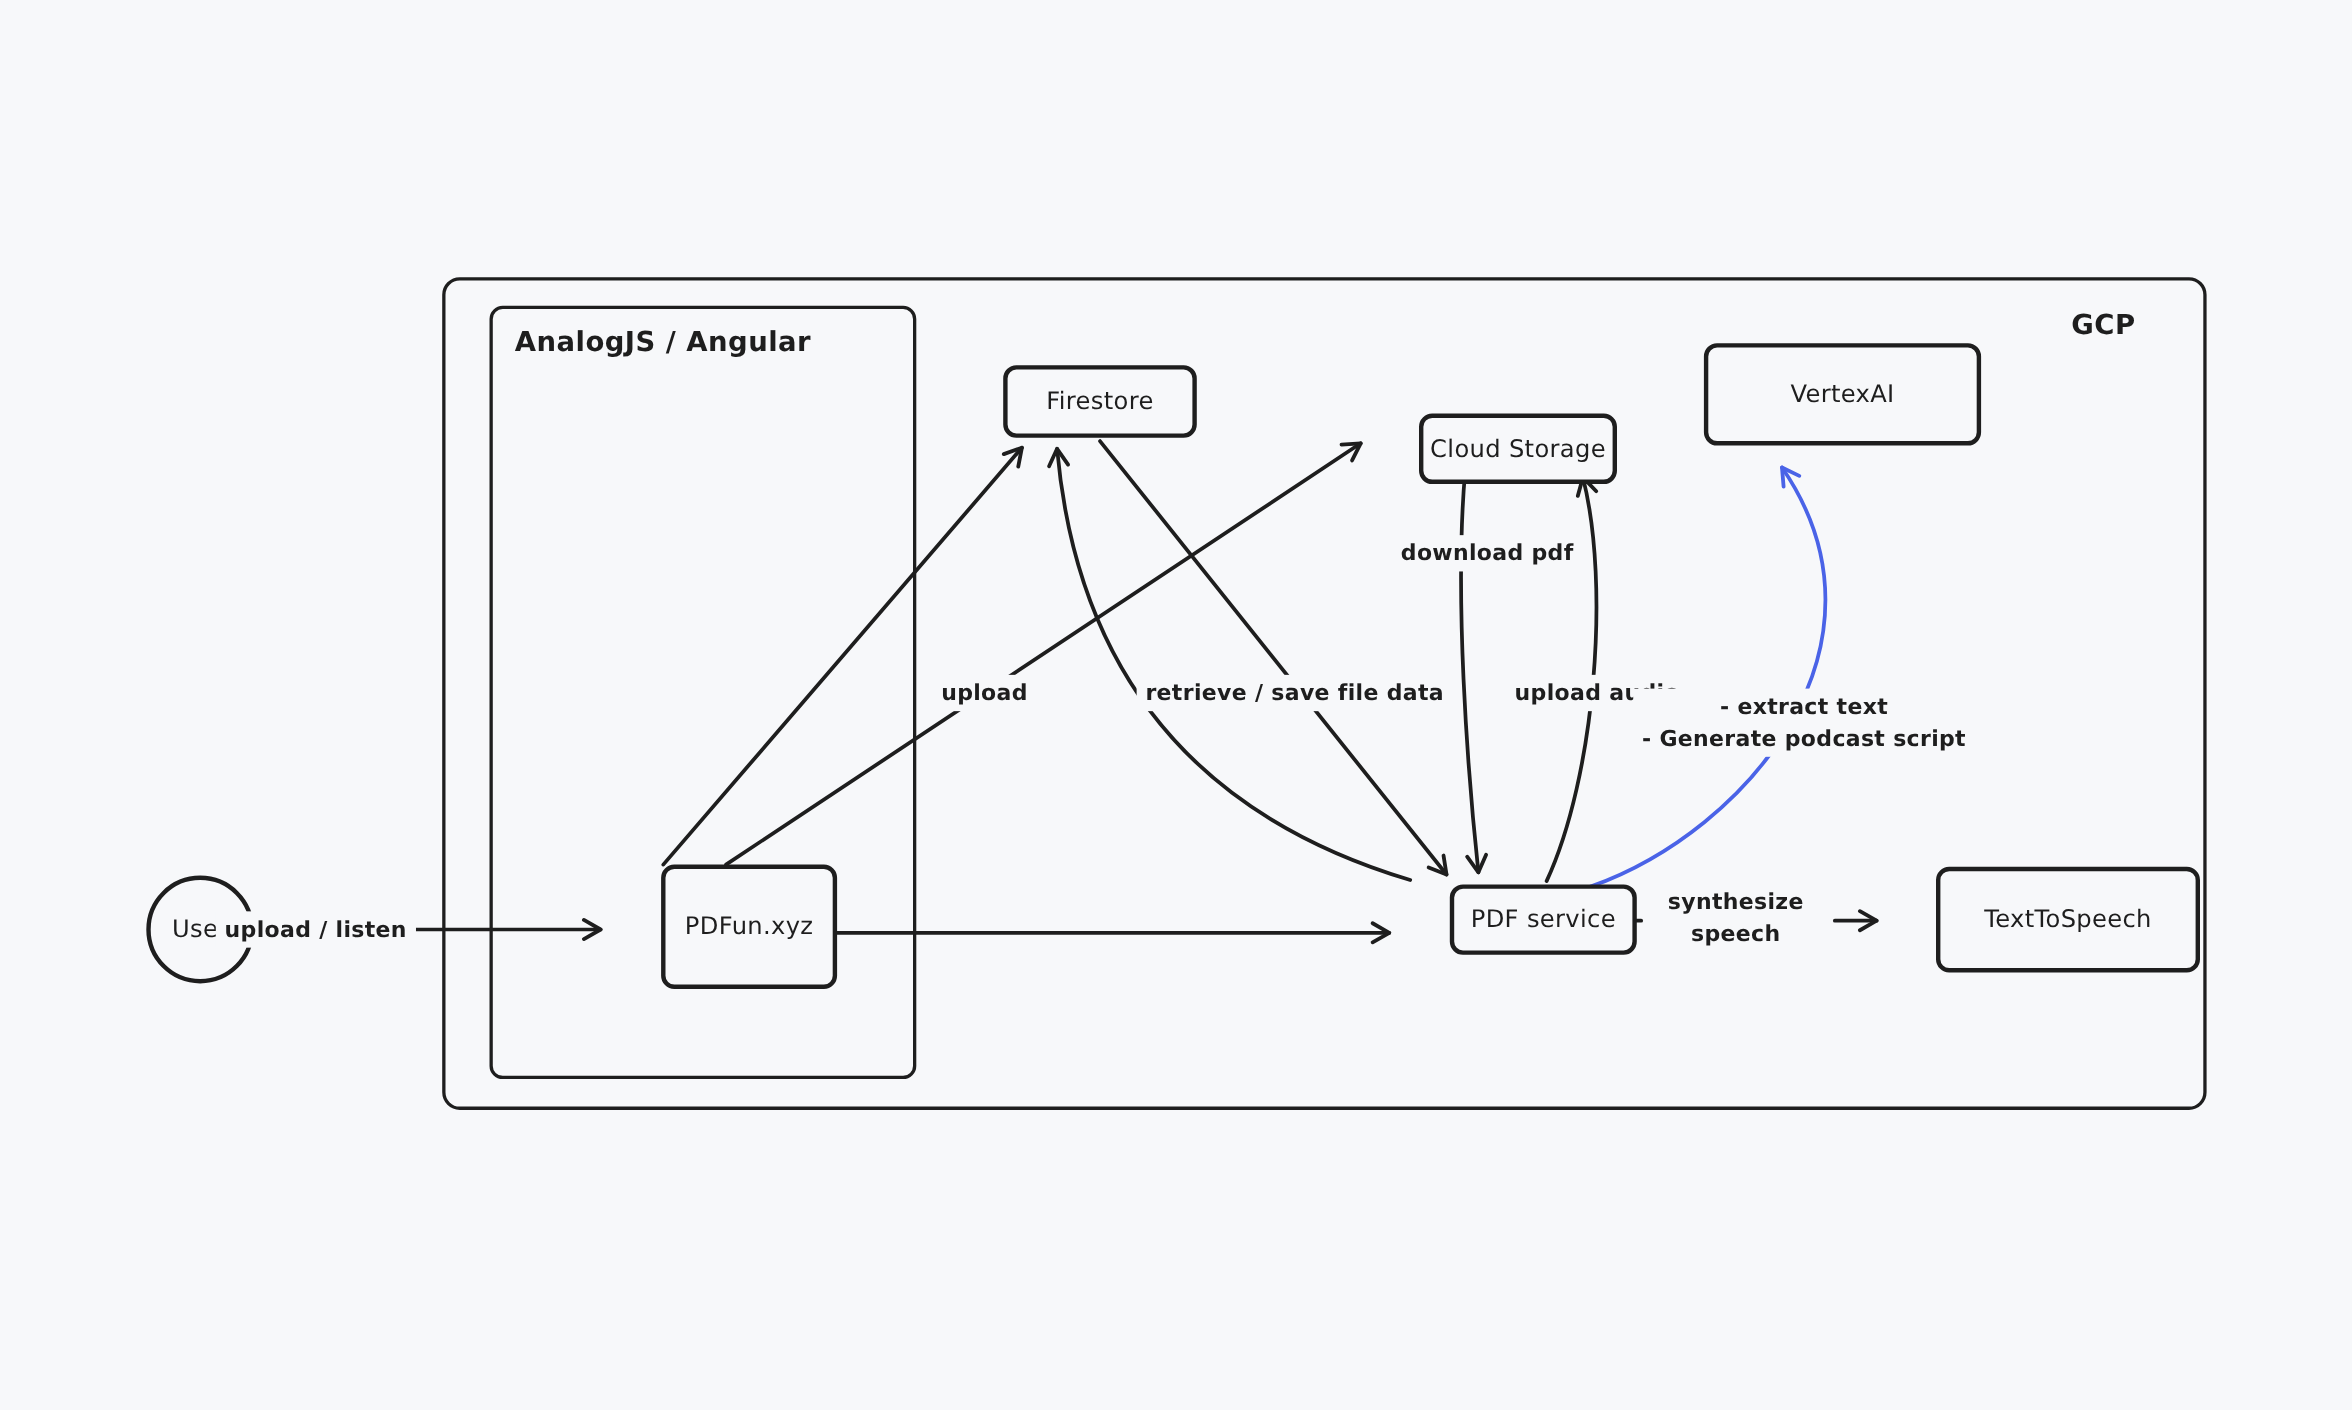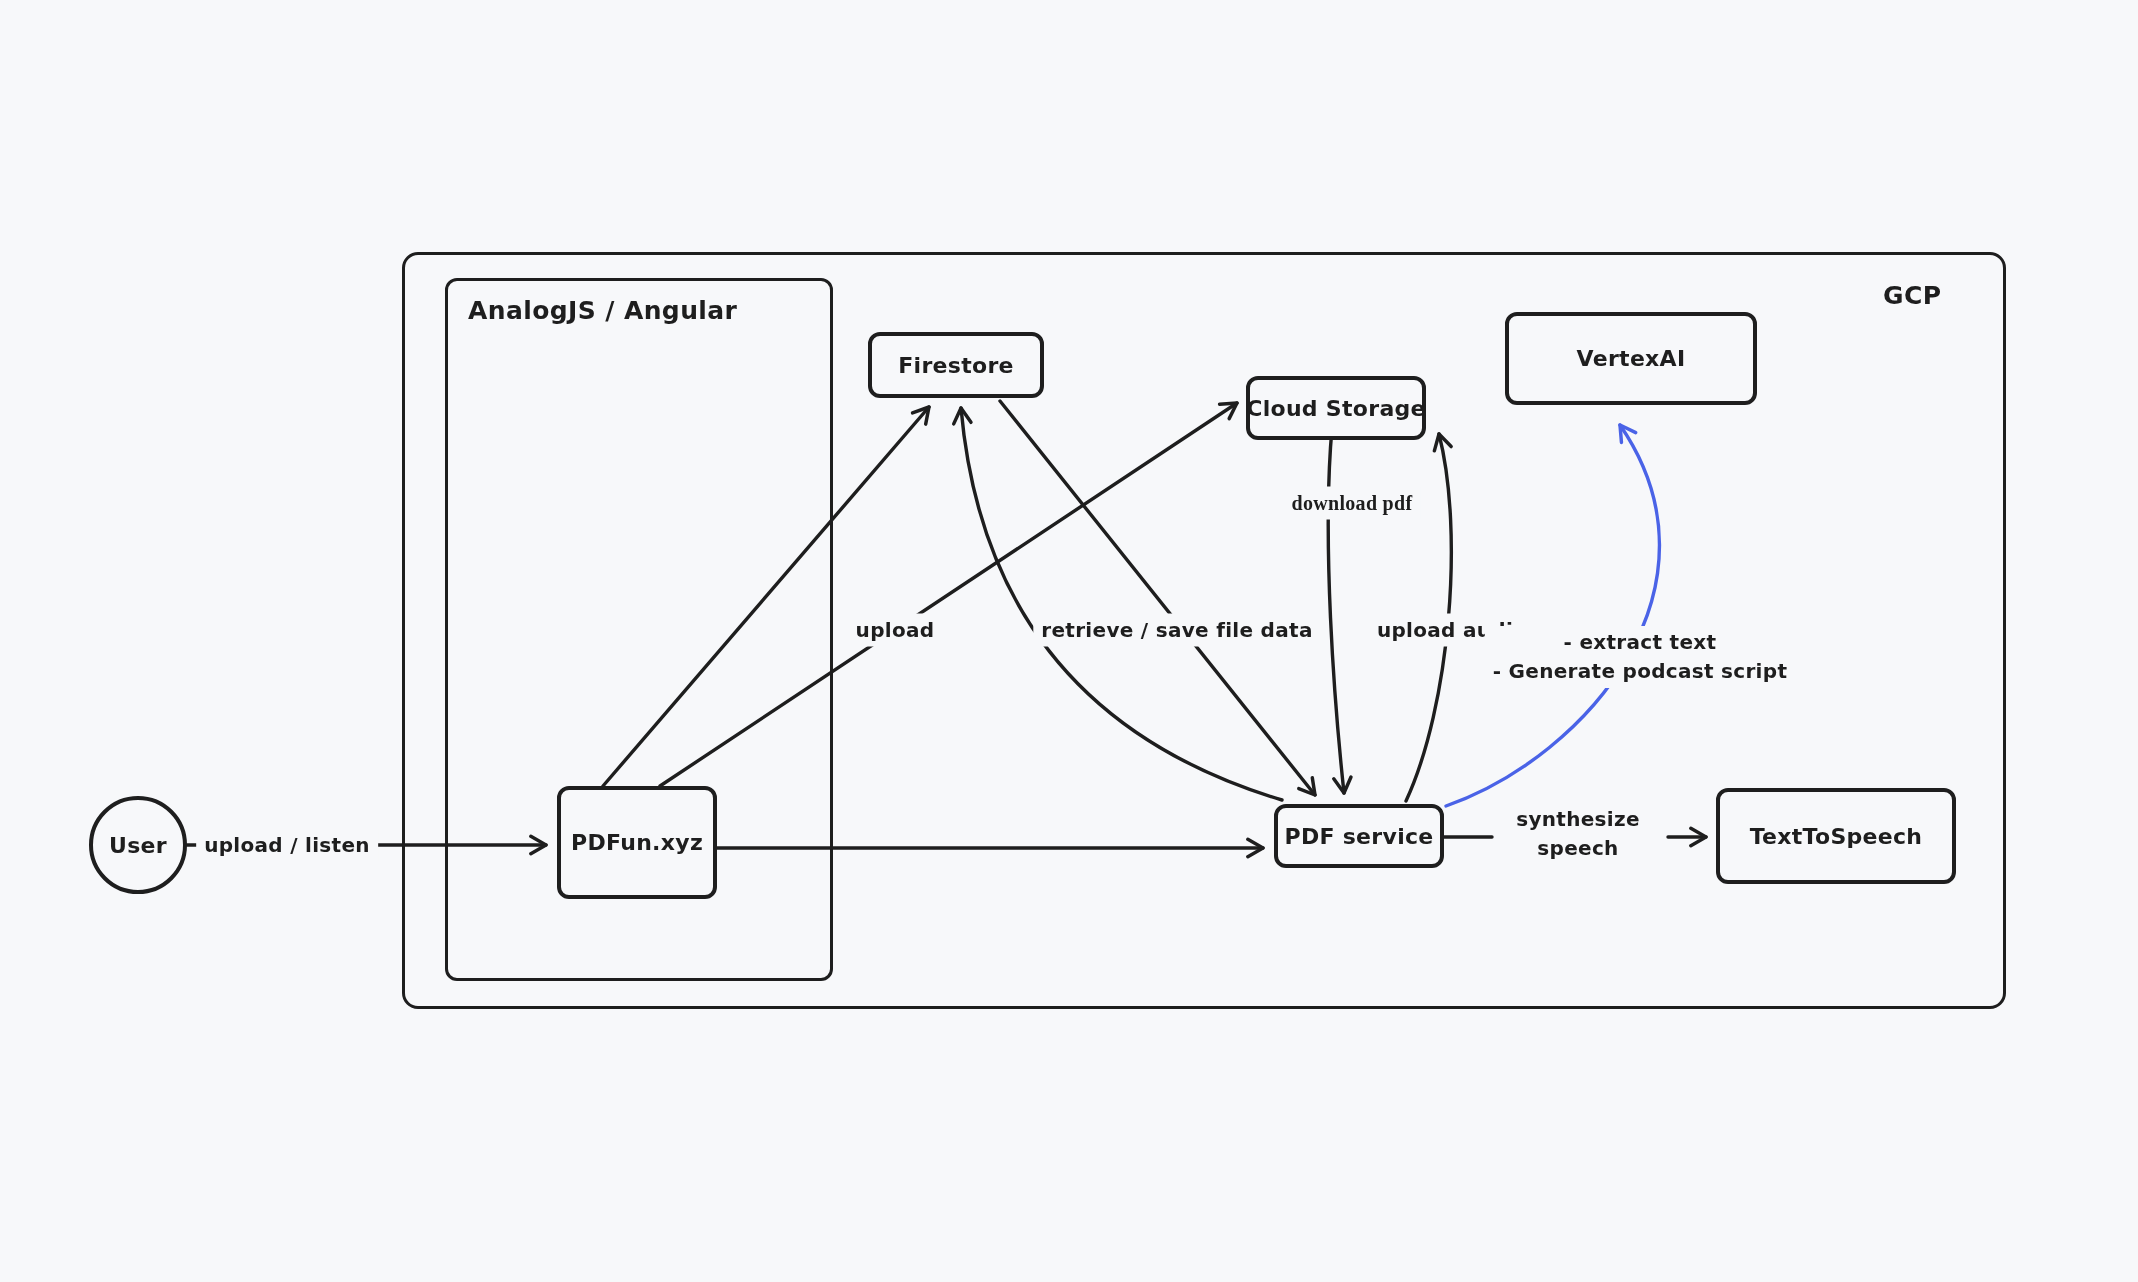--- a/index.html
+++ b/index.html
@@ -25,23 +25,24 @@
     font-size:25px;
     letter-spacing:.4px;
     white-space:nowrap;
   }
   .node{
     position:absolute;
     border:4px solid #1e1e1e;
     border-radius:12px;
     background:#f7f8fa;
     display:flex;align-items:center;justify-content:center;
-    font-weight:bold;font-size:22px;letter-spacing:.3px;
+    font-weight:normal;font-size:22px;letter-spacing:.3px;
     white-space:nowrap;
     box-sizing:border-box;
+    margin-left:44px;
   }
   .circle-node{border-radius:50%;}
   .edge-label{
     position:absolute;
     transform:translate(-50%,-50%);
     background:#f7f8fa;
     font-weight:bold;font-size:20px;letter-spacing:.3px;
     padding:2px 8px;
     text-align:center;
     line-height:1.45;
@@ -111,21 +112,21 @@
   <div class="node" style="left:1716px;top:788px;width:240px;height:96px;">
     <span>TextToSpeech</span>
   </div>
 
   <div class="edge-label" style="left:287px;top:845px;">upload / listen</div>
 
   <div class="edge-label" style="left:895px;top:630px;">upload</div>
 
   <div class="edge-label" style="left:1177px;top:630px;">retrieve / save file data</div>
 
-  <div class="edge-label" style="left:1352px;top:503px;font-family:Liberation Serif, serif;">download pdf</div>
+  <div class="edge-label" style="left:1352px;top:503px;">download pdf</div>
 
   <div class="edge-label" style="left:1452px;top:630px;">upload audio</div>
 
   <div class="edge-label" style="left:1640px;top:657px;">
     <span>- extract text</span>
     <span>- Generate podcast script</span>
   </div>
 
   <div class="edge-label" style="left:1578px;top:834px;">
     <span>synthesize</span>

